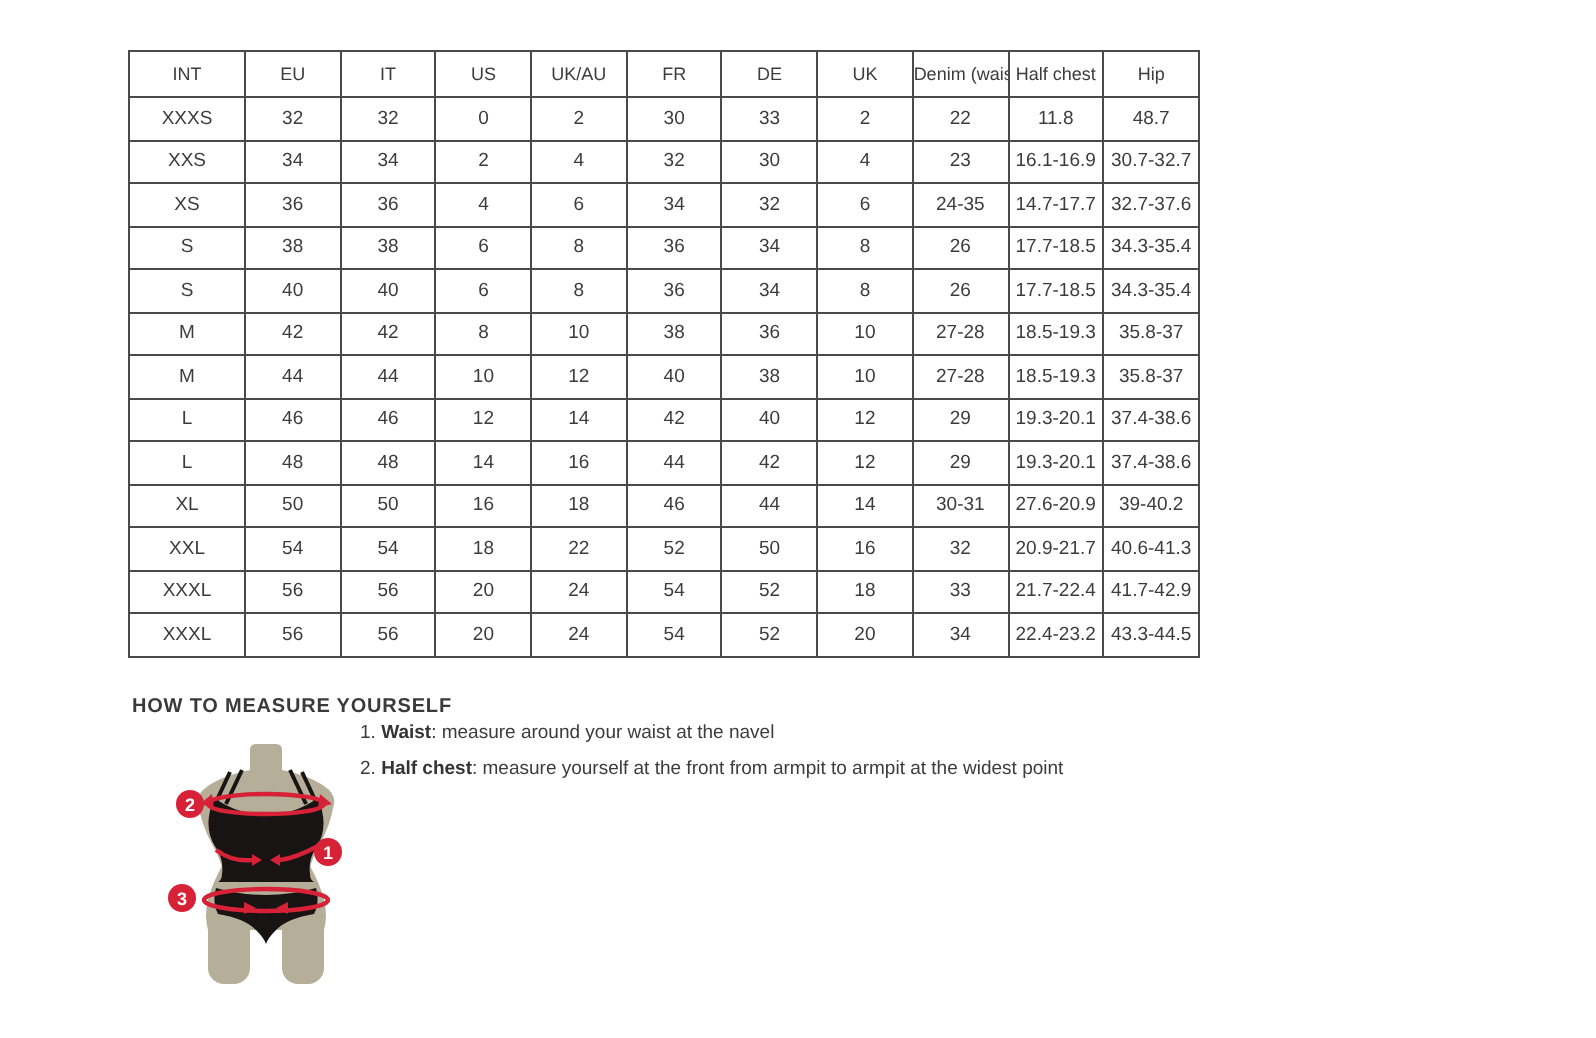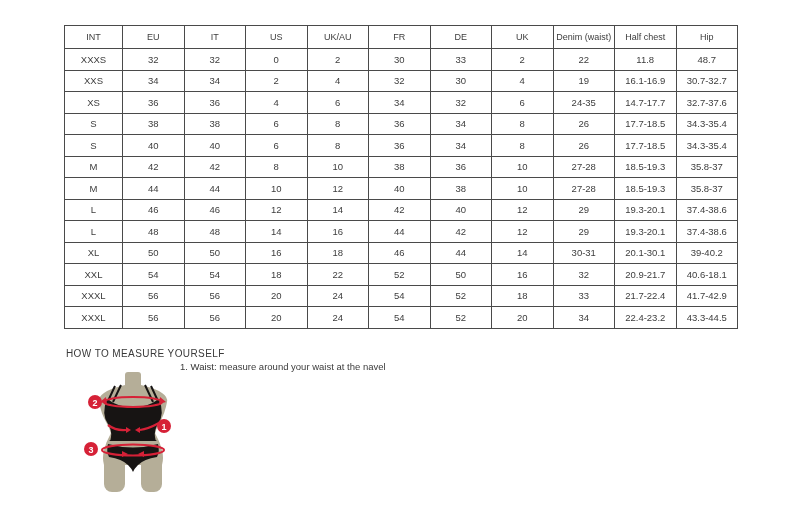--- a/index.html
+++ b/index.html
@@ -2,43 +2,43 @@
 <html><head>
 <meta charset="utf-8">
 <style>
   html,body{margin:0;padding:0;}
   body{
     width:798px;height:519px;background:#ffffff;position:relative;
     font-family:"Liberation Sans",sans-serif;color:#3c3c3c;overflow:hidden;
   }
   
   .size-table{
-    position:absolute;left:64px;top:25px;width:674px;
+    position:absolute;left:64px;top:25px;width:536px;
     border-collapse:collapse;table-layout:fixed;
   }
   .size-table th,.size-table td{
     border:1px solid #4a4a4a;
     text-align:center;vertical-align:middle;
     font-size:9.5px;font-weight:400;color:#3c3c3c;
     padding:0;white-space:nowrap;overflow:hidden;
   }
   .size-table th{height:22px;font-size:9px;}
   .size-table td{height:20.5px;}
   .size-table col.c-int{width:58px;}
   
   .measure-heading{
     position:absolute;left:66px;top:348px;margin:0;
-    font-size:10px;font-weight:400;letter-spacing:.4px;color:#3a3a3a;
+    font-size:10px;font-weight:700;letter-spacing:.4px;color:#3a3a3a;
   }
   .measure-steps{
     position:absolute;left:180px;top:362px;margin:0;padding:0;
     list-style:none;font-size:9.5px;color:#3c3c3c;
   }
   .measure-steps li{margin:0 0 8px 0;line-height:10px;}
-  .measure-steps .step-term{font-weight:400;color:#343434;}
+  .measure-steps .step-term{font-weight:700;color:#343434;}
   .figure-svg{position:absolute;left:76px;top:368px;}
 </style>
 </head>
 <body>
 
 <table class="size-table">
   <colgroup>
     <col class="c-int">
       <col>
       <col>
@@ -82,21 +82,21 @@
       </tr>
       <tr>
         <td>XXS</td>
         <td>34</td>
         <td>34</td>
         <td>2</td>
         <td>4</td>
         <td>32</td>
         <td>30</td>
         <td>4</td>
-        <td>19</td>
+        <td>23</td>
         <td>16.1-16.9</td>
         <td>30.7-32.7</td>
       </tr>
       <tr>
         <td>XS</td>
         <td>36</td>
         <td>36</td>
         <td>4</td>
         <td>6</td>
         <td>34</td>
@@ -187,35 +187,35 @@
       <tr>
         <td>XL</td>
         <td>50</td>
         <td>50</td>
         <td>16</td>
         <td>18</td>
         <td>46</td>
         <td>44</td>
         <td>14</td>
         <td>30-31</td>
-        <td>20.1-30.1</td>
+        <td>27.6-20.9</td>
         <td>39-40.2</td>
       </tr>
       <tr>
         <td>XXL</td>
         <td>54</td>
         <td>54</td>
         <td>18</td>
         <td>22</td>
         <td>52</td>
         <td>50</td>
         <td>16</td>
         <td>32</td>
         <td>20.9-21.7</td>
-        <td>40.6-18.1</td>
+        <td>40.6-41.3</td>
       </tr>
       <tr>
         <td>XXXL</td>
         <td>56</td>
         <td>56</td>
         <td>20</td>
         <td>24</td>
         <td>54</td>
         <td>52</td>
         <td>18</td>
@@ -282,13 +282,14 @@
     <text x="19" y="37.5" text-anchor="middle" font-size="9" font-weight="bold" fill="#ffffff" font-family="Liberation Sans, sans-serif">2</text>
     <circle cx="88" cy="58" r="7" fill="#d62137"></circle>
     <text x="88" y="61.5" text-anchor="middle" font-size="9" font-weight="bold" fill="#ffffff" font-family="Liberation Sans, sans-serif">1</text>
     <circle cx="15" cy="81" r="7" fill="#d62137"></circle>
     <text x="15" y="84.5" text-anchor="middle" font-size="9" font-weight="bold" fill="#ffffff" font-family="Liberation Sans, sans-serif">3</text>
   </g>
 </svg>
 
 <ol id="measure-steps" class="measure-steps">
     <li><span class="step-num">1.</span> <span class="step-term">Waist</span><span>: measure around your waist at the navel</span></li>
+    <li><span class="step-num">2.</span> <span class="step-term">Half chest</span><span>: measure yourself at the front from armpit to armpit at the widest point</span></li>
   </ol>
 
 </body></html>

